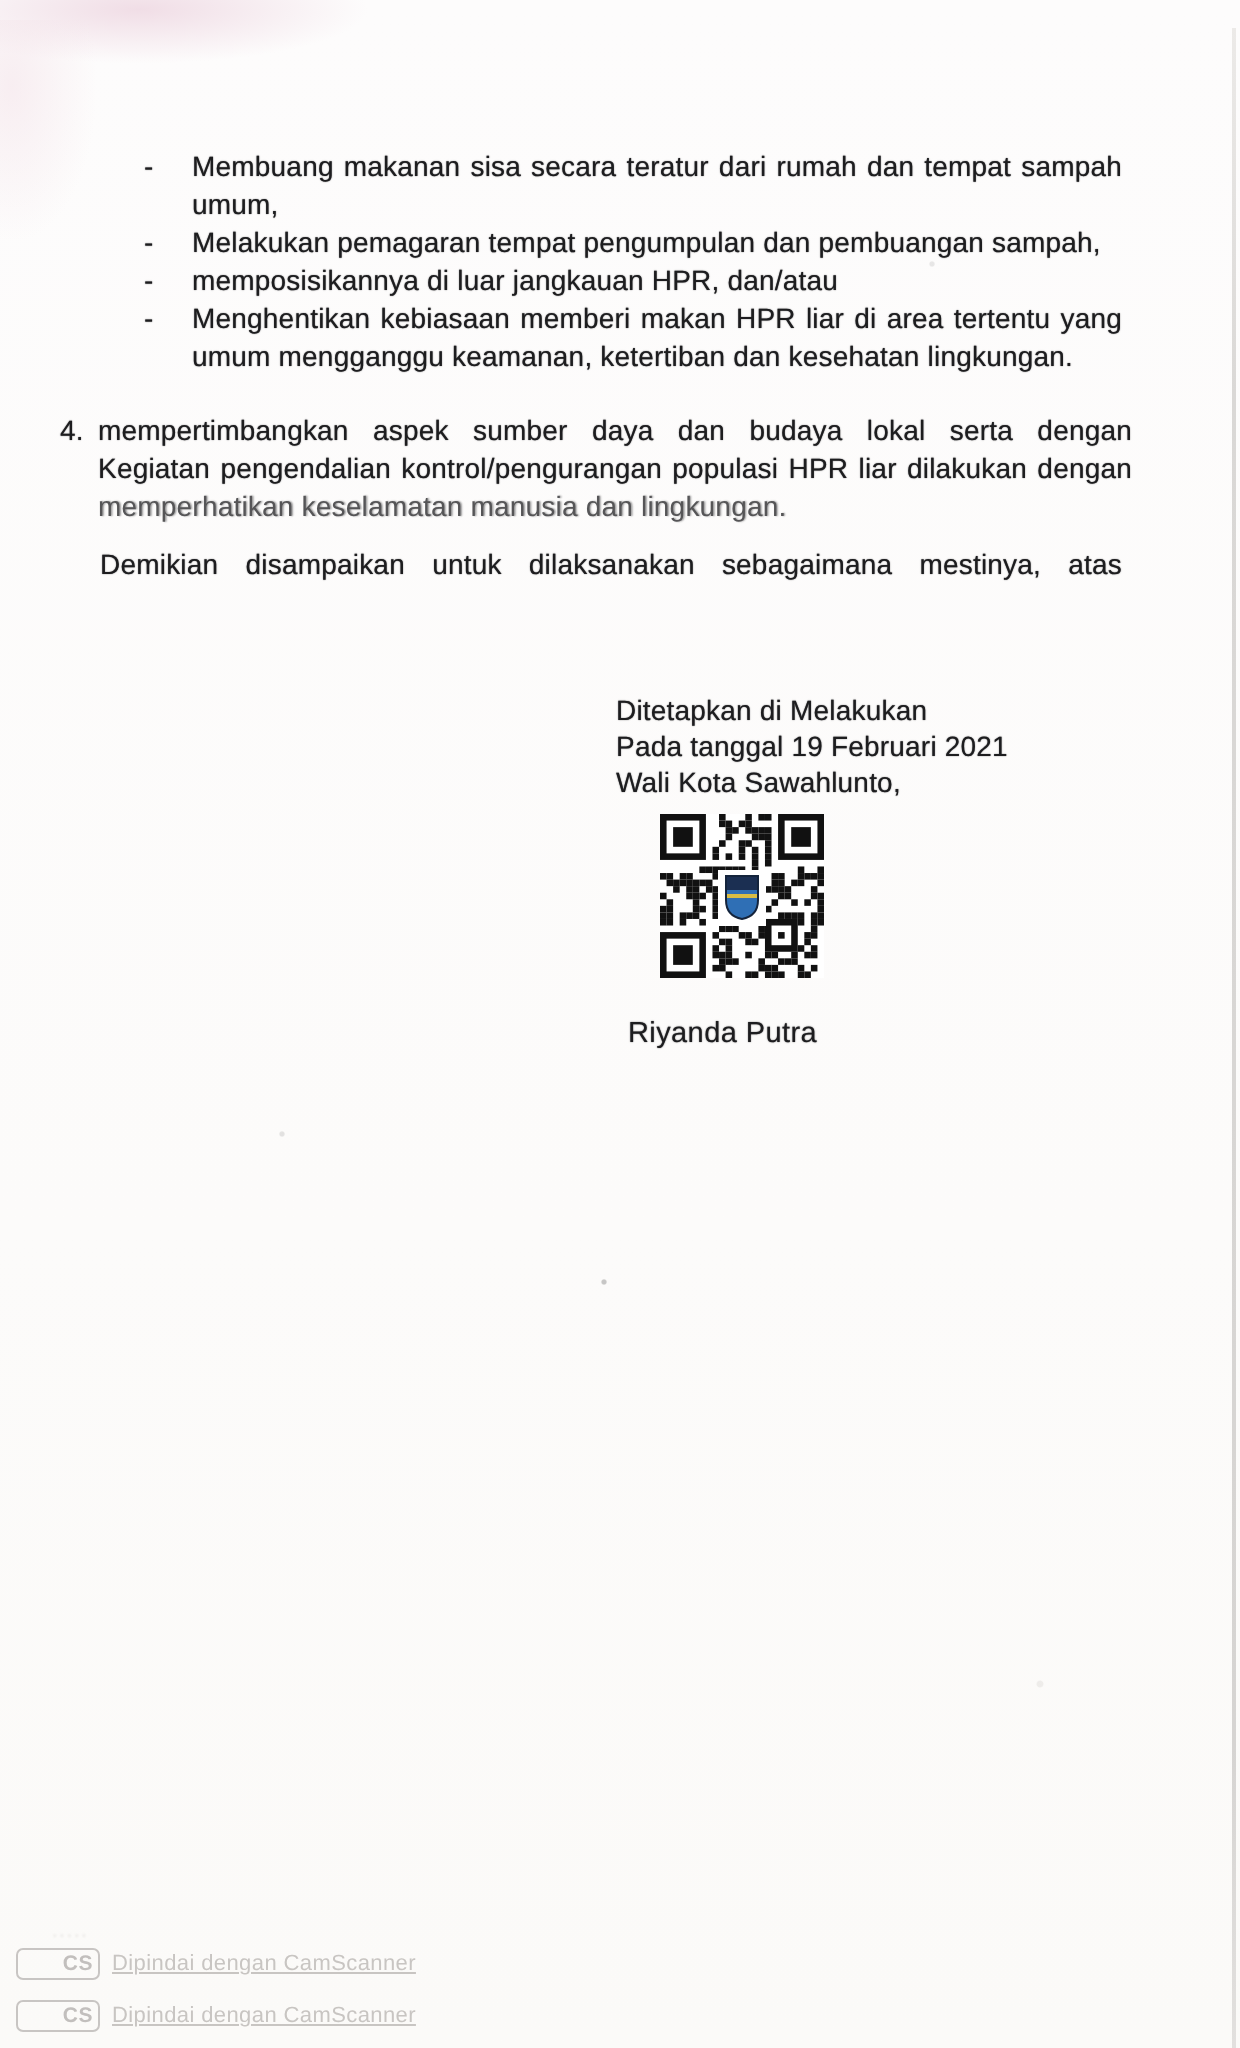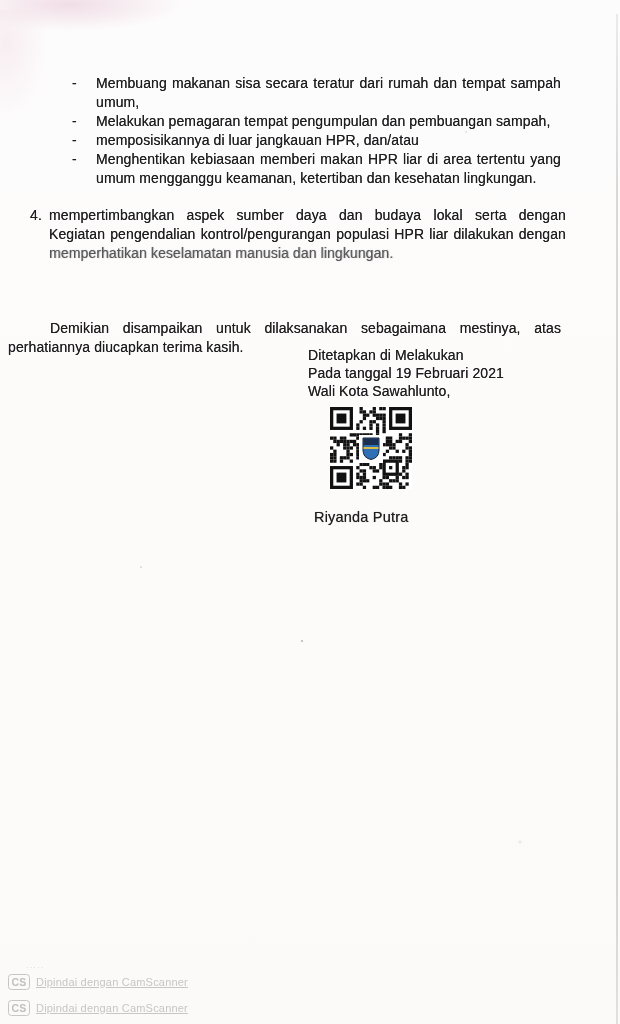--- a/index.html
+++ b/index.html
@@ -34,34 +34,34 @@
   .bullet { display:flex; }
   .b-marker { width:24px; flex:none; }
   .b-lines { width:465px; }
 
   .item4 { position:absolute; left:30px; top:206px; width:536px; display:flex; }
   .i-num { width:19px; flex:none; }
   .i-lines { width:517px; }
   .faded { color:#39393b; opacity:.85; text-shadow:.7px 0 .9px rgba(45,45,48,.55); }
 
   .closing { position:absolute; left:8px; top:273px; width:553px; }
-  .closing .indent { text-indent:42px;margin-top:46px; }
+  .closing .indent { text-indent:42px; }
 
   .sign-block { position:absolute; left:308px; top:346px; font-size:14px; line-height:18px;
                 text-shadow:0 0 .6px rgba(22,22,24,.78); letter-spacing:.1px; }
   .qr-wrap { position:absolute; left:330px; top:407px; width:82px; height:82px; }
   .qr-wrap svg { display:block; filter:blur(.2px); }
   .signer { position:absolute; left:314px; top:509px; font-size:14.5px;
             text-shadow:0 0 .7px rgba(22,22,24,.72); letter-spacing:.2px;text-align:right; }
 
   .watermark { position:absolute; left:8px; display:flex; align-items:center; gap:6px; color:#c6c3c1; }
   .wm1 { top:974px; } .wm2 { top:1000px; }
   .cs-badge { width:20px; height:14px; border:1.6px solid #c8c5c3; border-radius:3.5px;
               font-size:10.5px; font-weight:bold; display:flex; align-items:center; justify-content:center;
-              color:#c2bfbd; letter-spacing:.3px; flex:none; }
+              color:#c2bfbd; letter-spacing:.3px; flex:none;padding-left:20px; }
   .wm-text { font-size:11px; letter-spacing:.2px; color:#c8c5c2;text-decoration:underline; }
   .bleed { position:absolute; left:26px; top:963px; width:48px; height:10px; color:#dddad6;
            font-size:8px; letter-spacing:1px; filter:blur(.6px); }
 </style>
 </head>
 <body>
 
 <div class="page">
 
   <div class="smudge"></div>
@@ -101,21 +101,20 @@
     <div class="i-num">4.</div>
     <div class="i-lines">
       <div class="jline">mempertimbangkan aspek sumber daya dan budaya lokal serta dengan</div>
       <div class="jline">Kegiatan pengendalian kontrol/pengurangan populasi HPR liar dilakukan dengan</div>
       <div class="faded">memperhatikan keselamatan manusia dan lingkungan.</div>
     </div>
   </div>
 
   <div class="closing body-text">
     <div class="jline indent">Demikian disampaikan untuk dilaksanakan sebagaimana mestinya, atas</div>
-    <div>perhatiannya diucapkan terima kasih.</div>
   </div>
 
   <div class="sign-block">
     <div>Ditetapkan di Melakukan</div>
     <div>Pada tanggal 19 Februari 2021</div>
     <div>Wali Kota Sawahlunto,</div>
   </div>
 
   <div class="qr-wrap">
     <svg width="82" height="82" viewBox="0 0 82 82" xmlns="http://www.w3.org/2000/svg">

